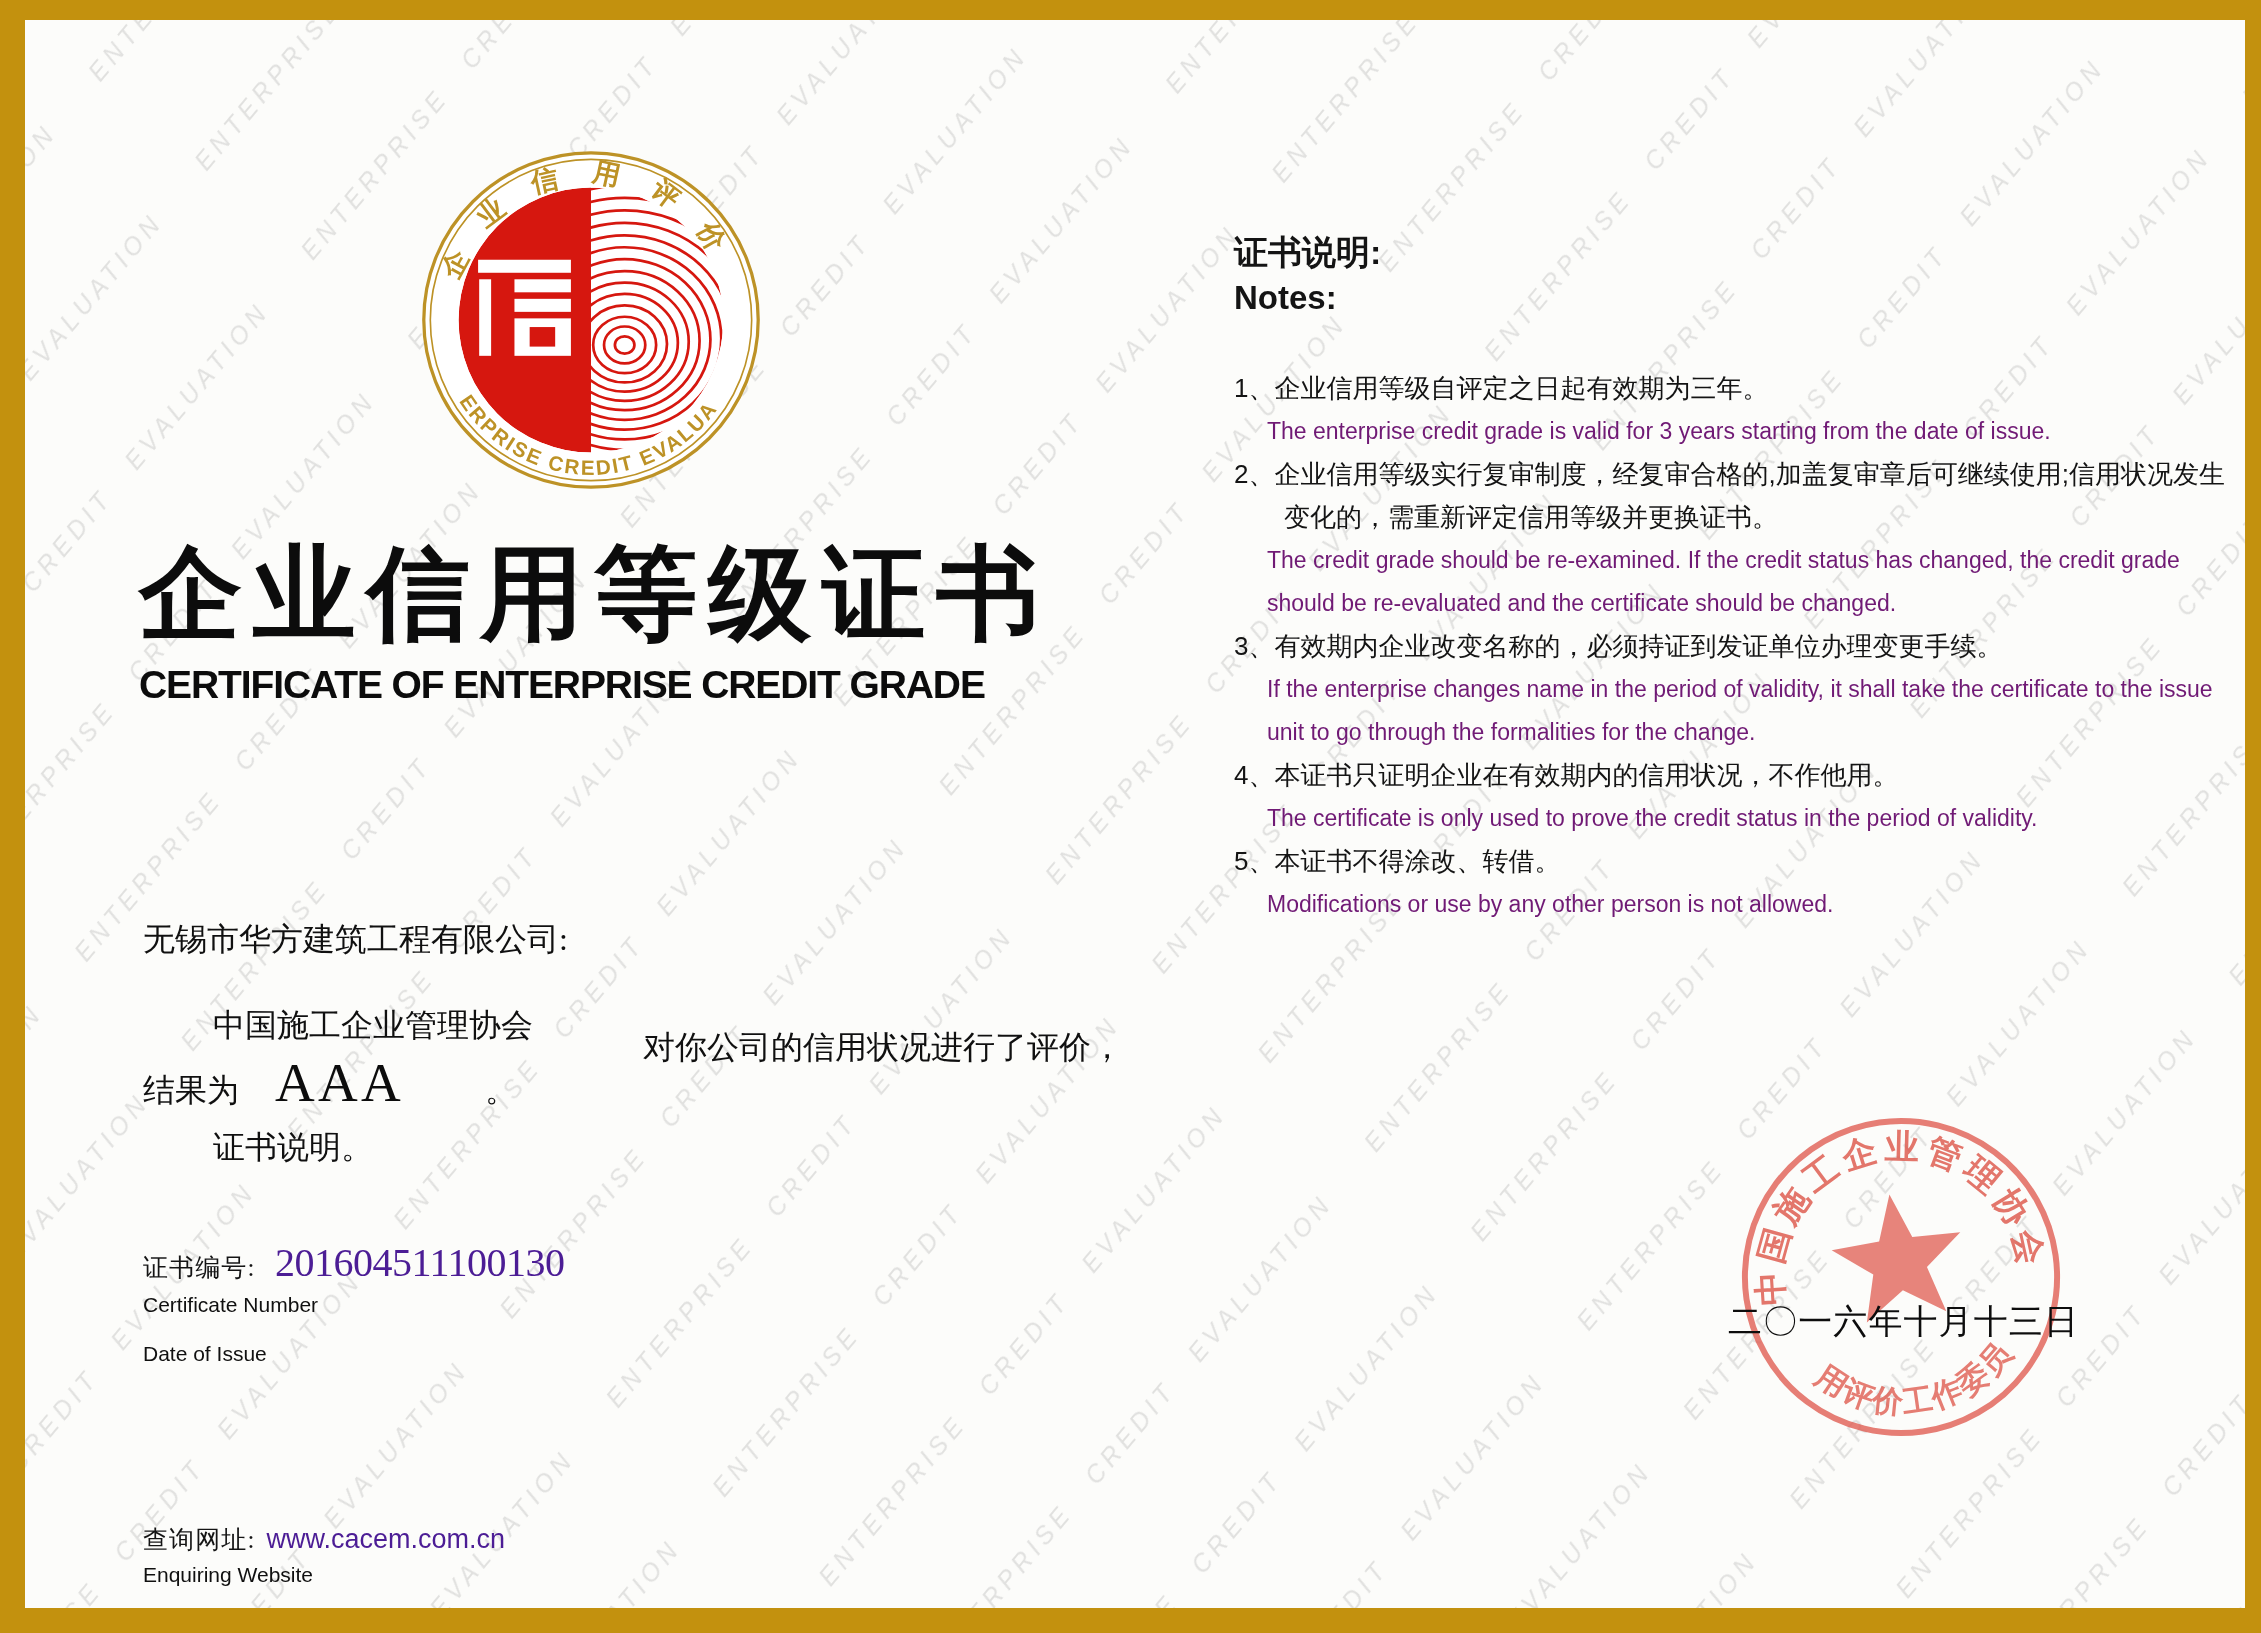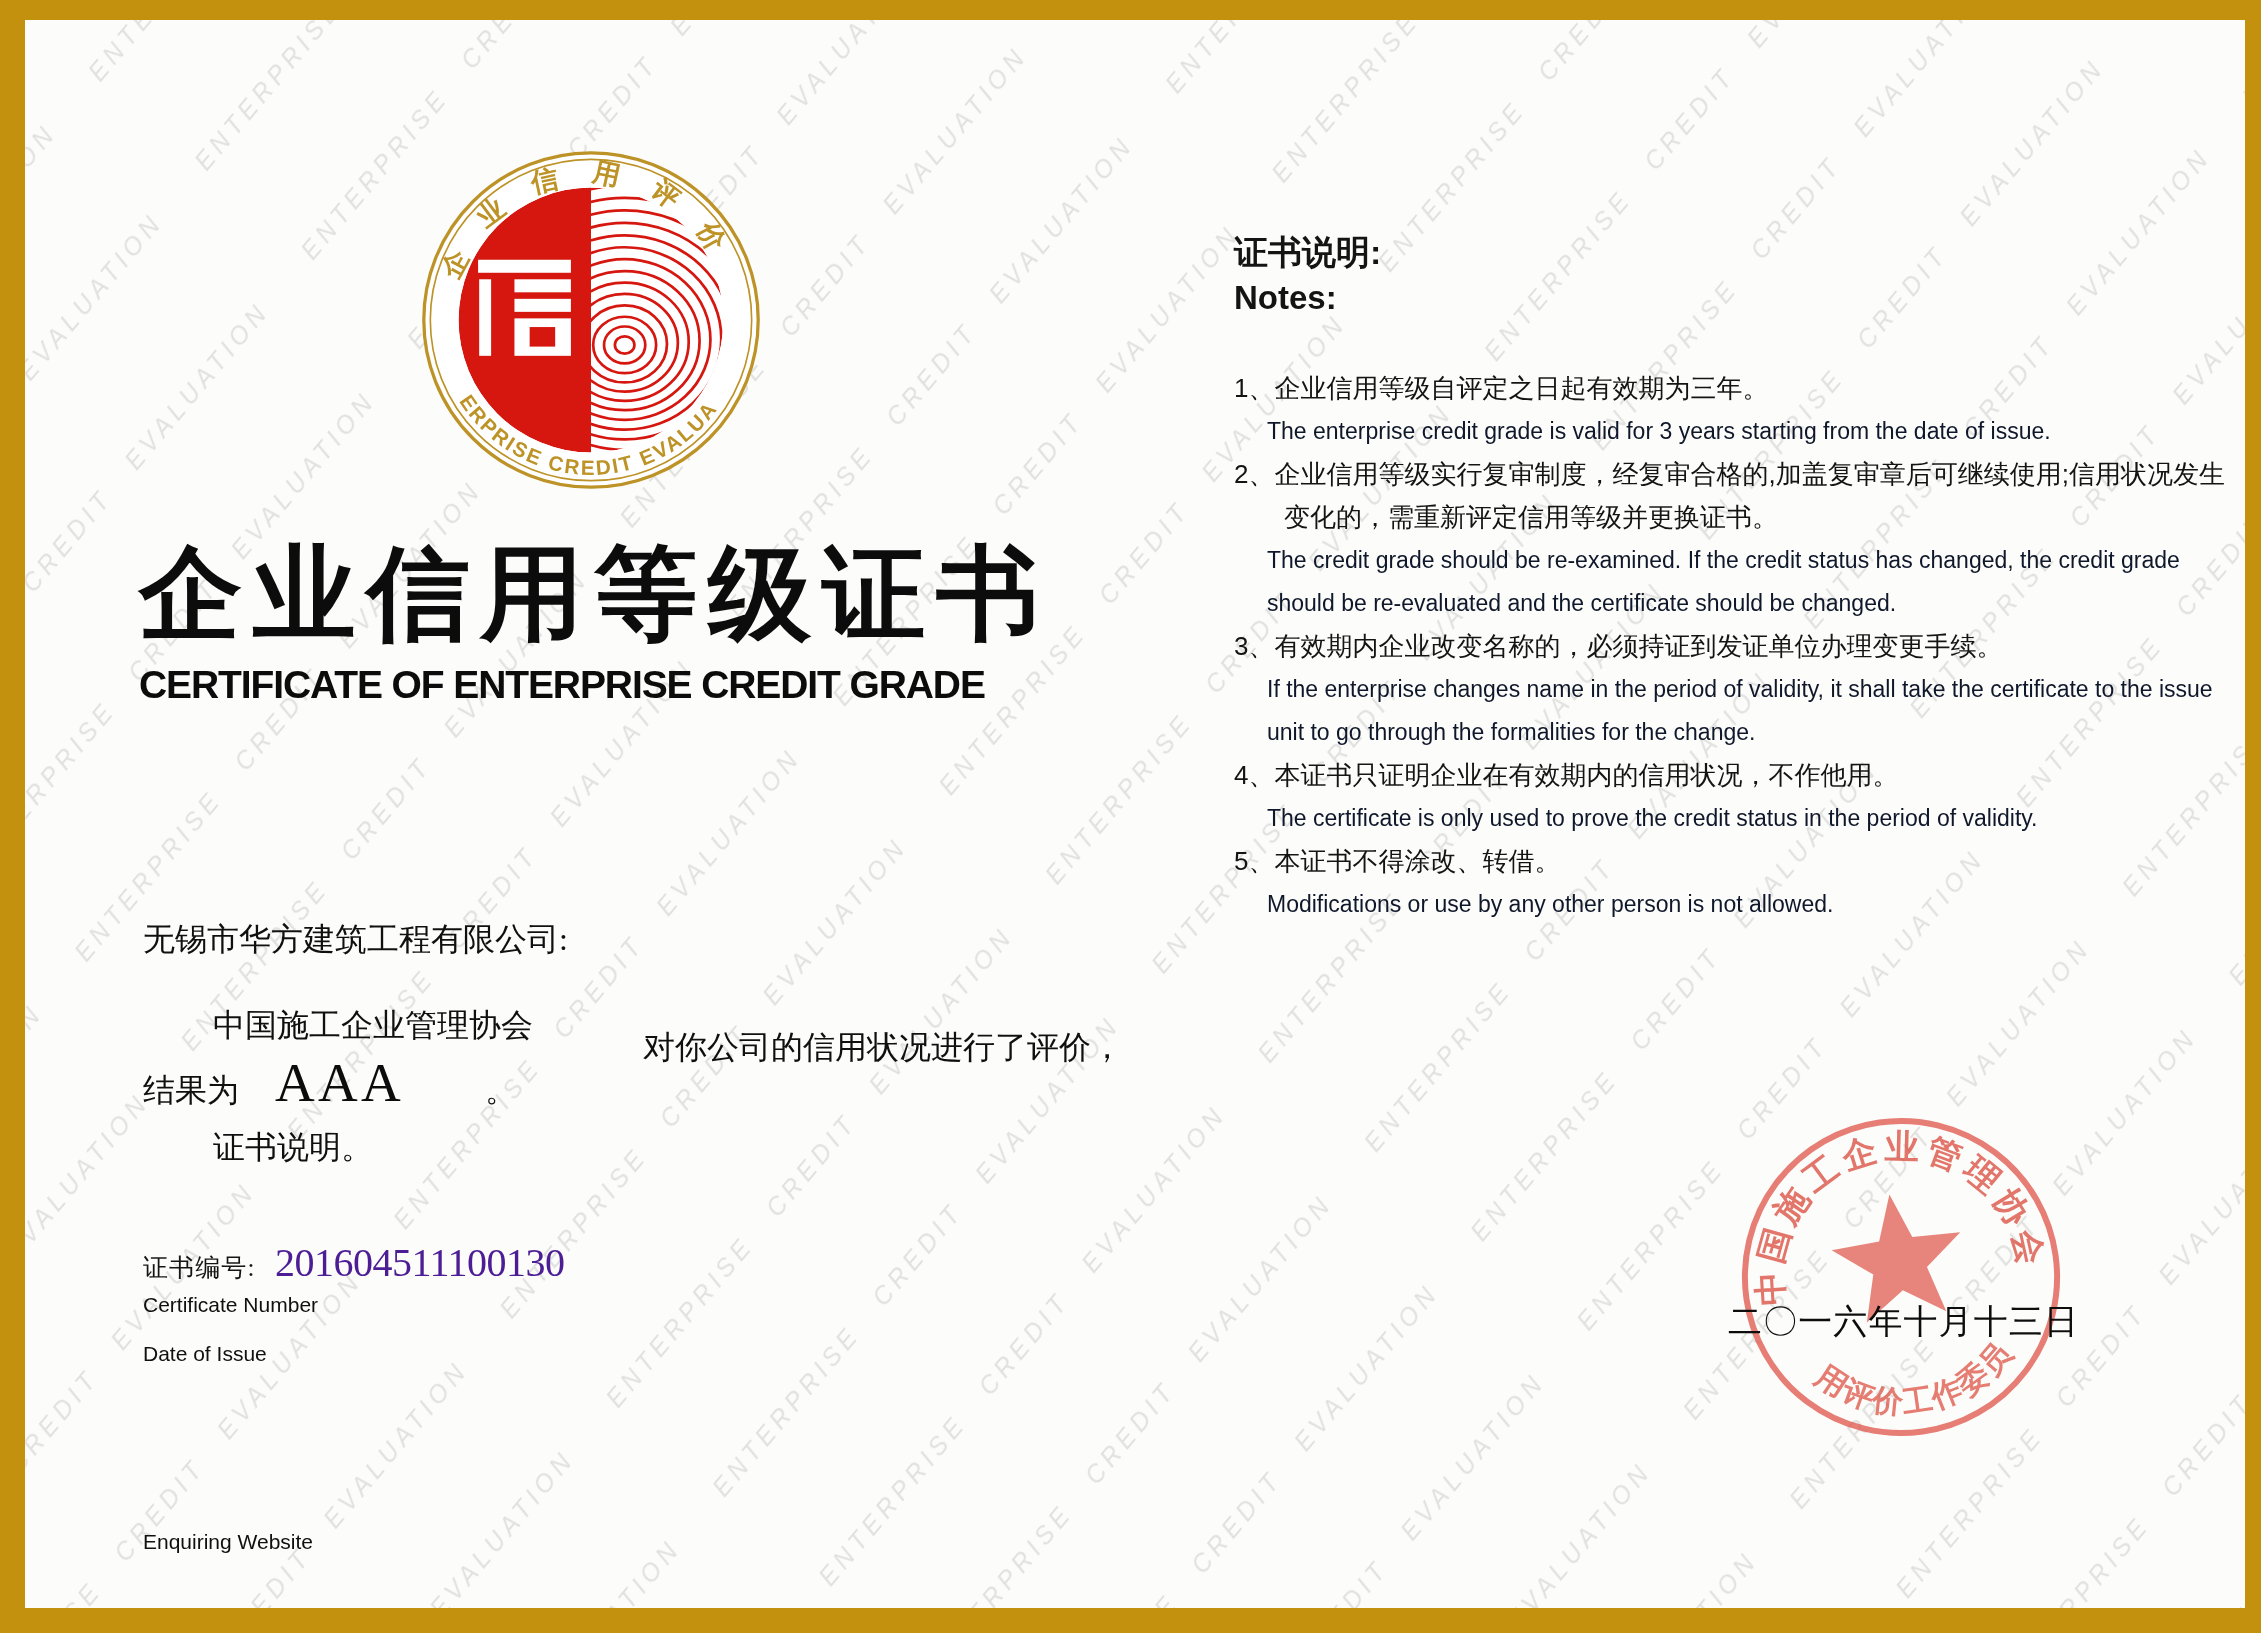--- a/index.html
+++ b/index.html
@@ -22,21 +22,21 @@
             color:#0c0c0c;text-align:justify;text-align-last:justify;white-space:nowrap;}
   .title-en{left:139px;top:663px;font-size:39px;font-weight:700;letter-spacing:-1.1px;color:#0c0c0c;white-space:nowrap;}
 
   
   .notes{left:1215px;top:233px;width:1001px;margin-left:19px;}
   .notes-h-zh{font-size:34px;font-weight:800;line-height:1.15;}
   .notes-h-en{font-size:33px;font-weight:700;line-height:1.15;margin-top:6.5px;}
   .notes-list{margin-top:50px;}
   .note{margin:0;}
   .note-zh{font-size:26px;line-height:43px;font-weight:500;padding-left:50px;text-indent:-50px;}
-  .note-en{font-size:23px;line-height:43px;font-weight:400;color:#0f172a;padding-left:33px;}
+  .note-en{font-size:23px;line-height:43px;font-weight:400;color:#701a75;padding-left:33px;}
 
   
   .body-line{font-size:32px;color:#101010;white-space:nowrap;}
   .company{left:143px;top:918px;}
   .issuer{left:213px;top:1004px;}
   .evaluated{left:643px;top:1026px;}
   .result{left:143px;top:1051px;display:flex;align-items:baseline;}
   .grade{font-size:55px;margin:0 34px 0 36px;letter-spacing:3.3px;color:#0c0c0c;}
   .result-suffix{margin-left:47px;}
   .issued{left:213px;top:1126px;}
@@ -164,20 +164,24 @@
     <div class="meta-line">
       <span class="meta-label-zh serif">证书编号:</span>
       <span class="meta-value serif">201604511100130</span>
     </div>
     <div class="meta-label-en">Certificate Number</div>
   </div>
   <div class="abs meta-row mr2 z2">
     <div class="meta-label-en">Date of Issue</div>
   </div>
   <div class="abs meta-row mr4 z2">
+    <div class="meta-line">
+      <span class="meta-label-zh serif">查询网址:</span>
+      <span class="meta-value meta-value-sans">www.cacem.com.cn</span>
+    </div>
     <div class="meta-label-en">Enquiring Website</div>
   </div>
 
   <svg class="abs stamp z3" viewBox="-310 -310 620 620">
     <defs>
       <path id="stampArcTop" d="M -212 60 A 220 220 0 1 1 212 60" fill="none"></path>
       <path id="stampArcBot" d="M -185 168 A 250 250 0 0 0 185 168" fill="none"></path>
     </defs>
     <g transform="rotate(-8)">
       <circle cx="0" cy="0" r="288" fill="none" stroke="#df5b50" stroke-width="11" opacity="0.85"></circle>

